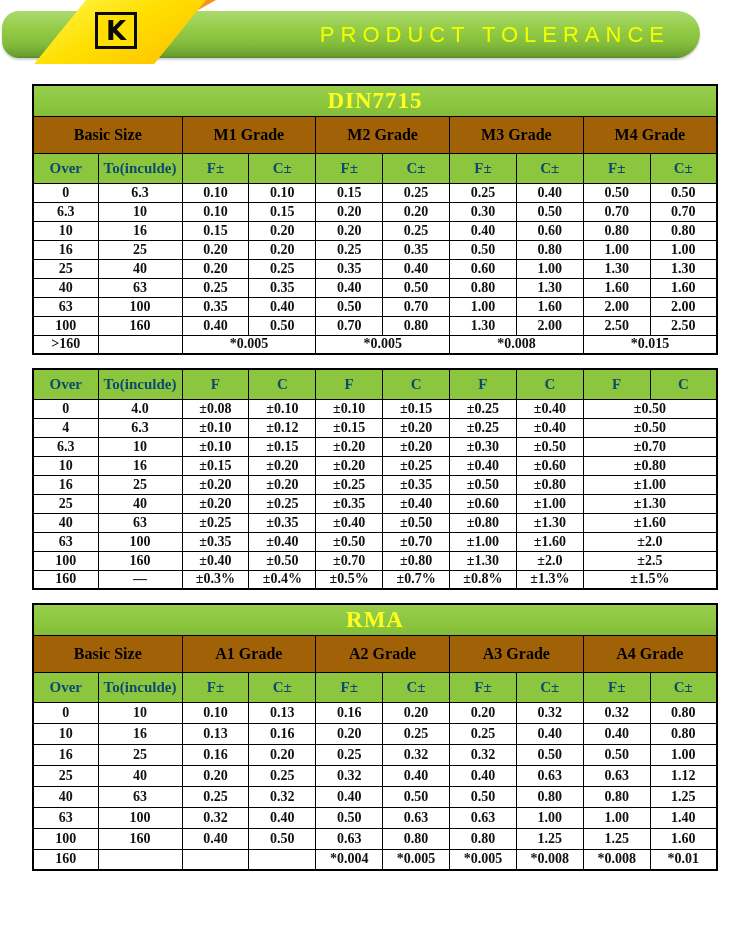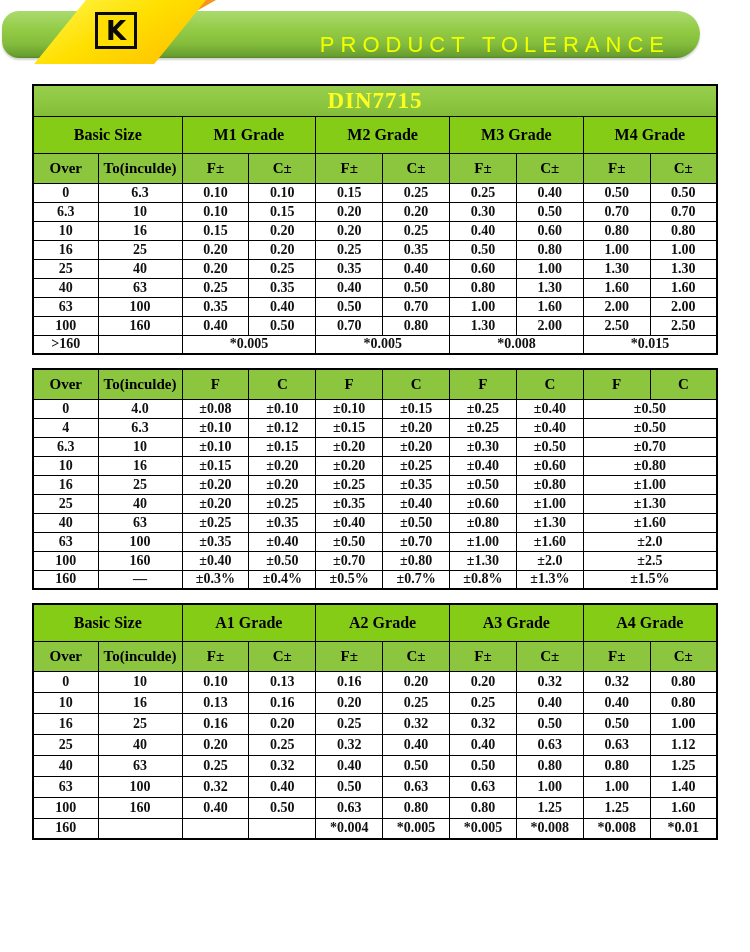--- a/index.html
+++ b/index.html
@@ -5,21 +5,21 @@
   * { margin:0; padding:0; box-sizing:border-box; }
   body { background:#ffffff; font-family:"Liberation Serif", serif; }
   .page { position:relative; width:750px; height:952px; background:#ffffff; overflow:hidden; }
 
   
   .hdr { position:absolute; left:0; top:0; width:750px; height:80px; }
   .banner { position:absolute; left:2px; top:11px; width:698px; height:47px;
     border-radius:18px 24px 26px 18px;
     background:linear-gradient(180deg,#aada6e 0%, #93cb46 40%, #84bd3c 70%, #679d2f 96%, #558527 100%);
     box-shadow:0 2px 2px rgba(0,0,0,0.18);
-    display:flex; align-items:flex-end; justify-content:flex-end; padding-right:30px; z-index:1; }
+    display:flex; align-items:center; justify-content:flex-end; padding-right:30px; z-index:1; }
   .banner-text { color:#f2ff00; font-family:"Liberation Sans", sans-serif; font-size:22px;
     font-weight:400; letter-spacing:6px; white-space:nowrap; }
   .logo { position:absolute; left:0; top:0; width:260px; height:70px; }
   .logo-fold-tr { position:absolute; left:168px; top:0; width:48px; height:13px;
     clip-path:polygon(0 0, 100% 0, 52% 100%); background:#f7941d; z-index:0; }
   .logo-fold-bl { position:absolute; left:58px; top:50px; width:32px; height:14px;
     clip-path:polygon(8% 0, 100% 0, 70% 100%); background:#9c6b00; z-index:2; }
   .logo-ribbon { position:absolute; left:86px; top:0; width:120px; height:64px;
     transform:skewX(-39deg); transform-origin:0 0;
     background:linear-gradient(135deg,#ffee33 0%, #ffdf00 45%, #ffc800 100%); z-index:3; }
@@ -29,22 +29,22 @@
   .logo-kbox span { font-family:"DejaVu Sans", sans-serif; font-weight:bold; font-size:26px;
     color:#0a0a0a; line-height:1; transform:scaleY(1.05); }
 
   
   main { position:absolute; left:0; top:84px; width:698px; }
   table { width:686px; margin:0 0 13px 32px; border-collapse:collapse; table-layout:fixed;
     border:2px solid #000; text-align:center; font-weight:bold; }
   td { border:1px solid #000; padding:0; overflow:hidden; }
   .title-cell { height:31px; font-size:23px; letter-spacing:1px; color:#ffff1f;
     background:linear-gradient(180deg,#97ce4d 0%, #8cc63f 60%, #83bc39 100%); }
-  .group-cell { height:37px; font-size:16px; color:#000; background:#84cc16; }
-  .sub-cell { height:30px; font-size:15px; color:#000000; background:#8cc63f; }
+  .group-cell { height:37px; font-size:16px; color:#000; background:#a16207; }
+  .sub-cell { height:30px; font-size:15px; color:#0c4a6e; background:#8cc63f; }
   .data-cell { font-size:14px; color:#111; background:#ffffff; }
   #t0 .data-cell { height:19px; }
   #t1 .data-cell { height:19px; }
   #t2 .data-cell { height:21px; }
 </style>
 </head>
 <body>
 
 <div class="page">
 
@@ -351,20 +351,23 @@
           <col>
           <col>
           <col>
           <col>
           <col>
           <col>
           <col>
         </colgroup>
         <tbody>
           <tr>
+            <td class="title-cell" colspan="10">RMA</td>
+          </tr>
+          <tr>
             <td class="group-cell" colspan="2">Basic Size</td>
             <td class="group-cell" colspan="2">A1 Grade</td>
             <td class="group-cell" colspan="2">A2 Grade</td>
             <td class="group-cell" colspan="2">A3 Grade</td>
             <td class="group-cell" colspan="2">A4 Grade</td>
           </tr>
           <tr>
             <td class="sub-cell">Over</td>
             <td class="sub-cell">To(inculde)</td>
             <td class="sub-cell">F±</td>

